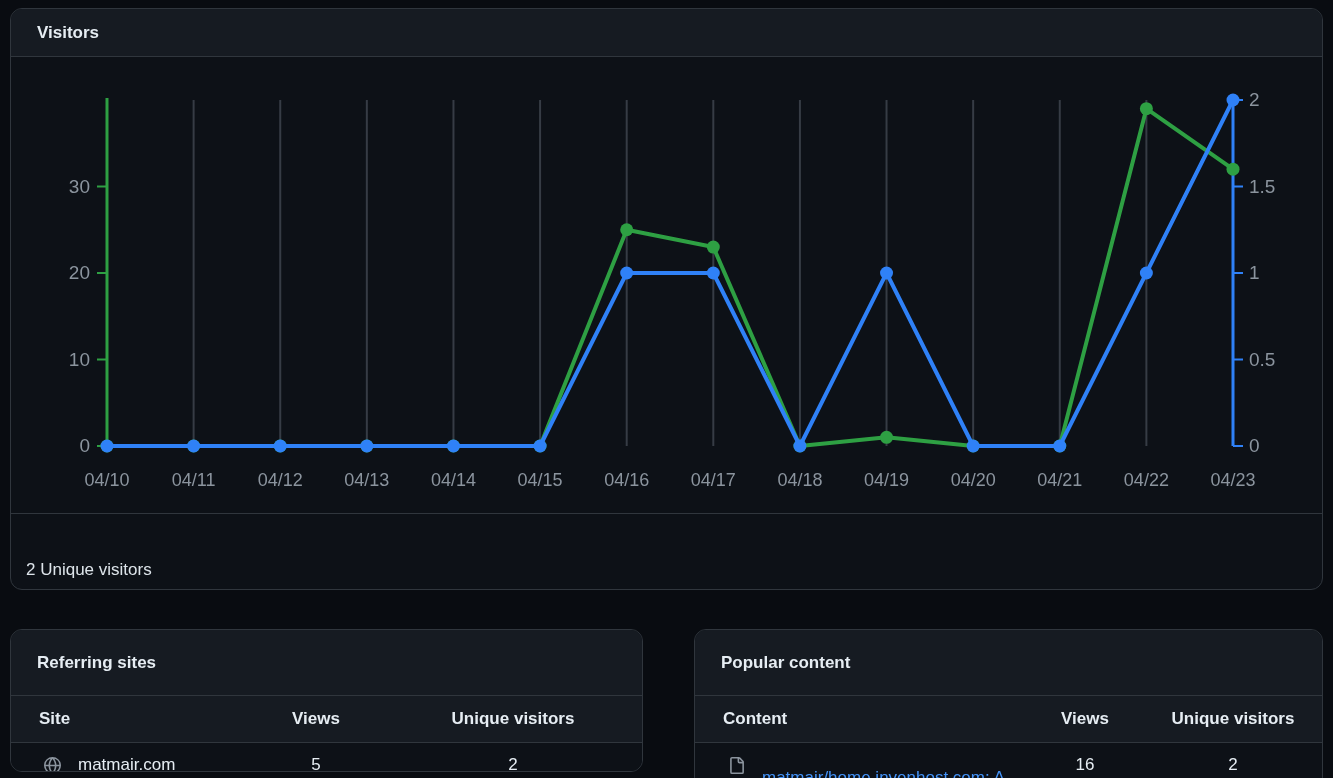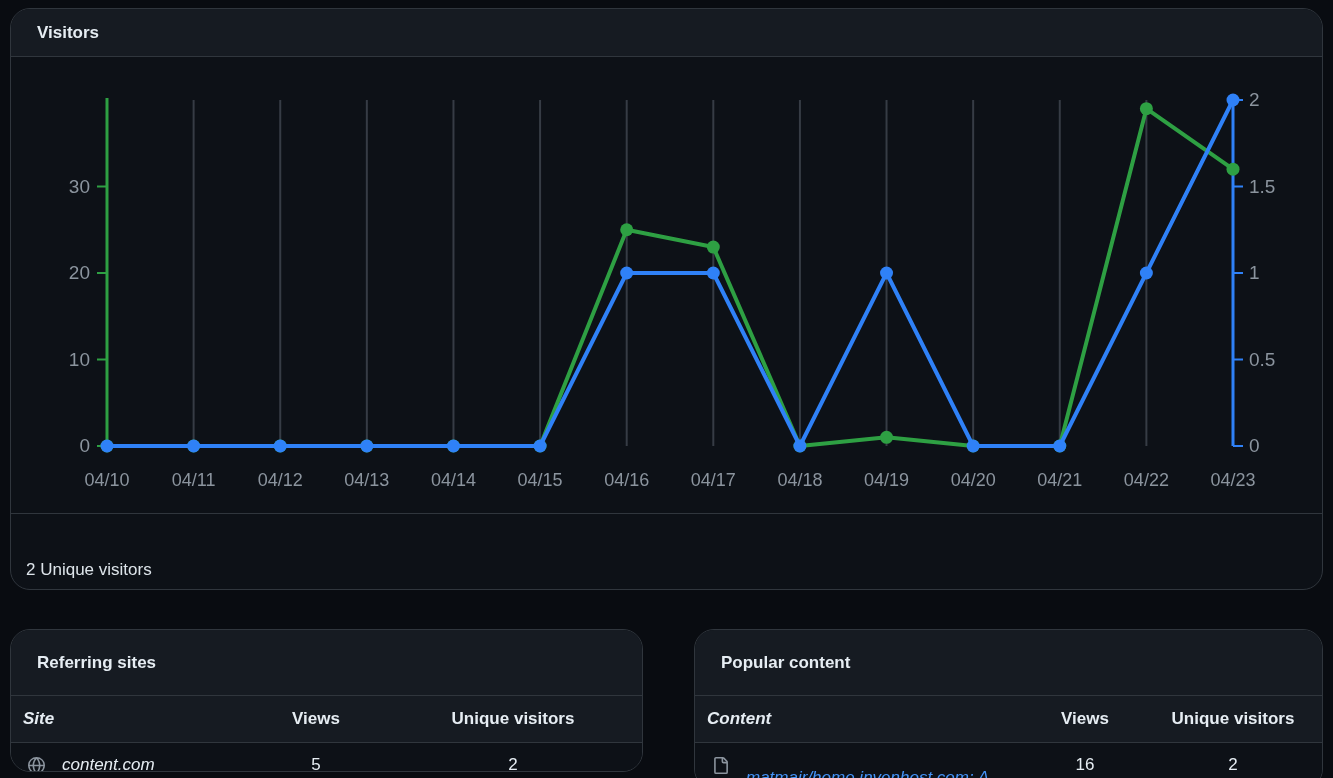--- a/index.html
+++ b/index.html
@@ -7,21 +7,21 @@
   body {
     background:#090c11;
     font-family:"Liberation Sans", sans-serif;
     color:#e6edf3;
     position:relative;
   }
   .card {
     position:absolute;
     background:#0d1117;
     border:1px solid #30363d;
-    border-radius:20px;
+    border-radius:12px;
     overflow:hidden;
   }
   .card-header {
     background:#161b22;
     border-bottom:1px solid #30363d;
     display:flex;
     align-items:center;
     height:48px;
     padding-left:26px;
   }
@@ -56,21 +56,21 @@
   .t-head {
     background:#161b22;
     border-bottom:1px solid #30363d;
     height:47px;
     font-weight:700;
     color:#e6edf3;
   }
   .t-body { height:45px; border-bottom:1px solid #30363d; background:#0d1117; }
   .t-body.partial { height:17px; border-bottom:none; }
 
-  .col-main { flex:1; padding-left:12px; display:flex; align-items:center; gap:17px; overflow:hidden; white-space:nowrap;font-style:italic; }
+  .col-main { flex:1; padding-left:28px; display:flex; align-items:center; gap:17px; overflow:hidden; white-space:nowrap; }
   #referring-card .col-views  { width:136px; text-align:center; }
   #referring-card .col-unique { width:258px; text-align:center; }
   #popular-card  .col-views  { width:118px; text-align:center; }
   #popular-card  .col-unique { width:178px; text-align:center; }
 
   .cell-icon { flex:0 0 auto; display:flex; align-items:center; color:#8b949e; margin-left:5px; }
   .link { color:#4493f8; text-decoration:none; overflow:hidden; text-overflow:ellipsis; white-space:nowrap;margin-top:25px; }
 </style>
 </head>
 <body>
@@ -175,21 +175,21 @@
     <div class="col-views">Views</div>
     <div class="col-unique">Unique visitors</div>
   </div>
   <div class="t-row t-body">
     <div class="col-main">
       <span class="cell-icon">
         <svg width="17" height="17" viewBox="0 0 16 16" fill="currentColor" aria-hidden="true">
           <path d="M8 0a8 8 0 1 1 0 16A8 8 0 0 1 8 0ZM5.78 8.75a9.64 9.64 0 0 0 1.363 4.177c.255.426.542.832.857 1.215.245-.296.551-.705.857-1.215A9.64 9.64 0 0 0 10.22 8.75Zm4.44-1.5a9.64 9.64 0 0 0-1.363-4.177c-.307-.51-.612-.919-.857-1.215a9.927 9.927 0 0 0-.857 1.215A9.64 9.64 0 0 0 5.78 7.25Zm-5.944 1.5H1.543a6.507 6.507 0 0 0 4.666 5.5c-.123-.181-.24-.365-.352-.552-.715-1.192-1.437-2.874-1.581-4.948Zm-2.733-1.5h2.733c.144-2.074.866-3.756 1.58-4.948.12-.197.237-.381.353-.552a6.507 6.507 0 0 0-4.666 5.5Zm10.181 1.5c-.144 2.074-.866 3.756-1.58 4.948-.12.197-.237.381-.353.552a6.507 6.507 0 0 0 4.666-5.5Zm2.733-1.5a6.507 6.507 0 0 0-4.666-5.5c.123.181.24.365.353.552.714 1.192 1.436 2.874 1.58 4.948Z"></path>
         </svg>
       </span>
-      <span>content.com</span>
+      <span>matmair.com</span>
     </div>
     <div class="col-views">5</div>
     <div class="col-unique">2</div>
   </div>
 </section>
 
 <section class="card" id="popular-card">
   <div class="card-header">
     <h2>Popular content</h2>
   </div>

